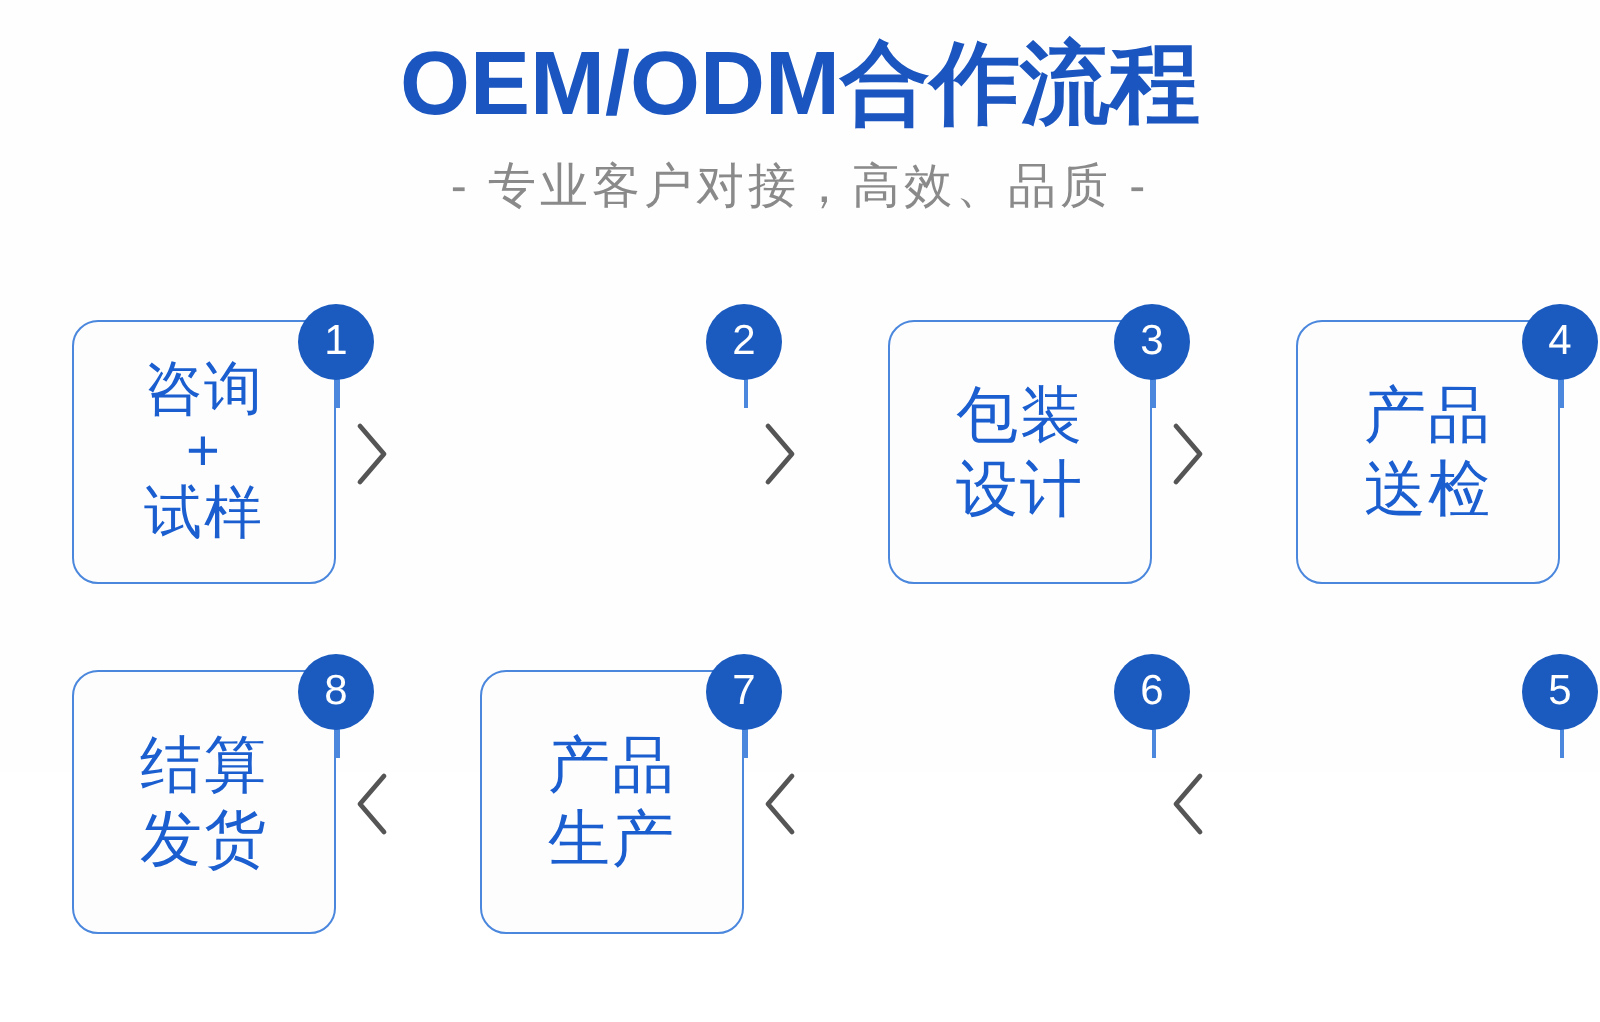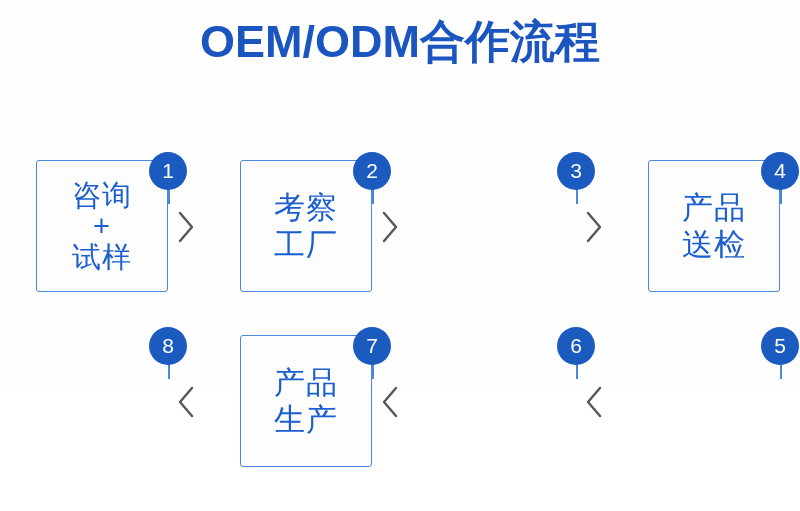--- a/index.html
+++ b/index.html
@@ -77,21 +77,21 @@
   .step-wrap.first { margin-left: 36px; }
 
   .step-box {
     position: absolute;
     top: 8px;
     left: 0;
     width: 132px;
     height: 132px;
     box-sizing: border-box;
     border: 1.6px solid #4a87dd;
-    border-radius: 3px;
+    border-radius: 13px;
     background: #fdfdfd;
     display: flex;
     flex-direction: column;
     align-items: center;
     justify-content: center;
     overflow: visible;
   }
 
   .step-label {
     color: #1a5ed0;
@@ -148,20 +148,21 @@
     z-index: 1;
   }
 </style>
 </head>
 <body>
 
 <div id="page">
 
   <div class="header">
     <h1 class="main-title">OEM/ODM合作流程</h1>
+    <p class="subtitle">- 专业客户对接，高效、品质 -</p>
   </div>
 
   <div class="flow-row" id="row-1">
 
     <div class="step-wrap first">
       <div class="step-box">
         <div class="step-label three-line">咨询
 +
 试样</div>
       </div>
@@ -171,37 +172,37 @@
 
     <div class="chev">
       <span>
         <svg width="20" height="34" viewBox="0 0 20 34" aria-hidden="true">
           <polyline points="4,3 16,17 4,31" fill="none" stroke="#555555" stroke-width="2.4" stroke-linecap="round" stroke-linejoin="round"></polyline>
         </svg>
       </span>
     </div>
 
     <div class="step-wrap">
-      <div class="step-box">
-        <div class="step-label">考察
-工厂</div>
-      </div>
       <div class="badge-stem"></div>
       <div class="step-badge">2</div>
     </div>
 
     <div class="chev">
       <span>
         <svg width="20" height="34" viewBox="0 0 20 34" aria-hidden="true">
           <polyline points="4,3 16,17 4,31" fill="none" stroke="#555555" stroke-width="2.4" stroke-linecap="round" stroke-linejoin="round"></polyline>
         </svg>
       </span>
     </div>
 
     <div class="step-wrap">
+      <div class="step-box">
+        <div class="step-label">包装
+设计</div>
+      </div>
       <div class="badge-stem"></div>
       <div class="step-badge">3</div>
     </div>
 
     <div class="chev">
       <span>
         <svg width="20" height="34" viewBox="0 0 20 34" aria-hidden="true">
           <polyline points="4,3 16,17 4,31" fill="none" stroke="#555555" stroke-width="2.4" stroke-linecap="round" stroke-linejoin="round"></polyline>
         </svg>
       </span>
@@ -214,20 +215,24 @@
       </div>
       <div class="badge-stem"></div>
       <div class="step-badge">4</div>
     </div>
 
   </div>
 
   <div class="flow-row" id="row-2">
 
     <div class="step-wrap first">
+      <div class="step-box">
+        <div class="step-label">结算
+发货</div>
+      </div>
       <div class="badge-stem"></div>
       <div class="step-badge">8</div>
     </div>
 
     <div class="chev">
       <span>
         <svg width="20" height="34" viewBox="0 0 20 34" aria-hidden="true">
           <polyline points="16,3 4,17 16,31" fill="none" stroke="#555555" stroke-width="2.4" stroke-linecap="round" stroke-linejoin="round"></polyline>
         </svg>
       </span>

